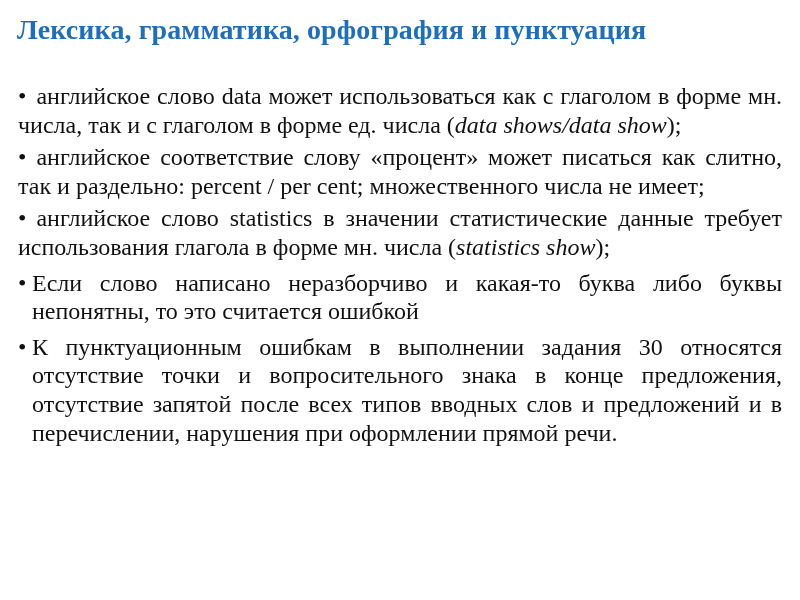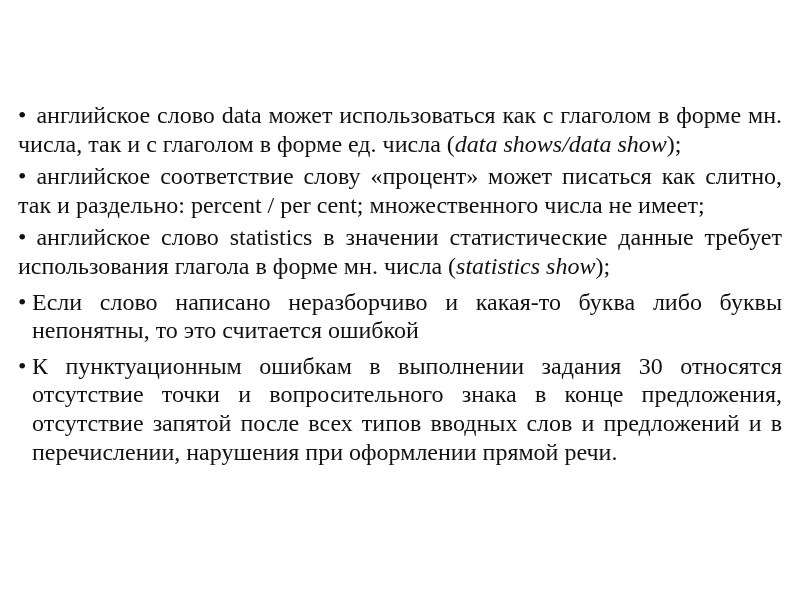--- a/index.html
+++ b/index.html
@@ -31,21 +31,20 @@
       white-space: nowrap;
       margin: 0;
     }
     .content {
       position: absolute;
       left: 18px;
       top: 82px;
       width: 764px;
       font-size: 24px;
       line-height: 28.6px;
-      margin-top: 19px;
     }
     .item {
       text-align: justify;
       text-align-last: left;
       margin: 0;
     }
     .item.inline-bullet { }
     .item.gap-a { margin-top: 4px; }
     .item.gap-b { margin-top: 7px; }
     .item.hanging {
@@ -60,20 +59,21 @@
     .item.inline-bullet .bullet {
       width: auto;
       margin-right: 10px;
     }
     em { font-style: italic; }
   </style>
 </head>
 <body>
 
 <div class="slide">
+  <h1 class="title">Лексика, грамматика, орфография и пунктуация</h1>
 
   <div class="content">
 
     <p class="item inline-bullet">
       <span class="bullet">•</span><span>английское слово data может использоваться как с глаголом в форме мн. числа, так и с глаголом в форме ед. числа (</span><em>data shows/data show</em><span>);</span>
     </p>
 
     <p class="item inline-bullet gap-a">
       <span class="bullet">•</span><span>английское соответствие слову «процент» может писаться как слитно, так и раздельно: percent / per cent; множественного числа не имеет;</span>
     </p>

